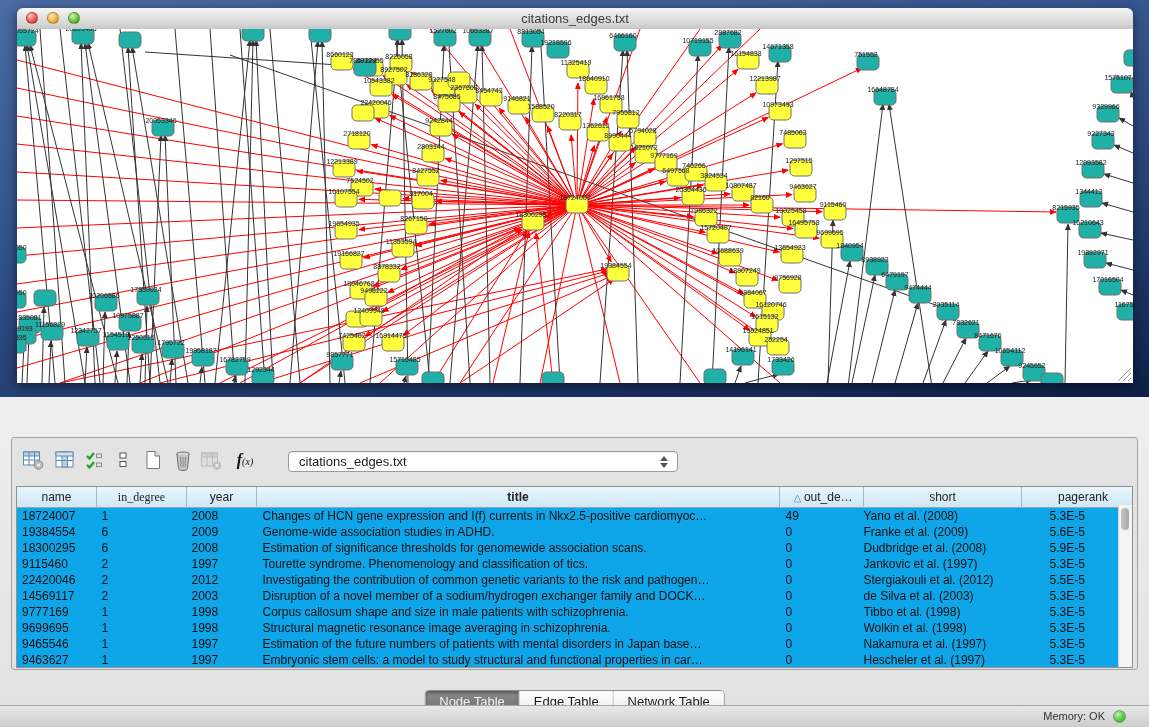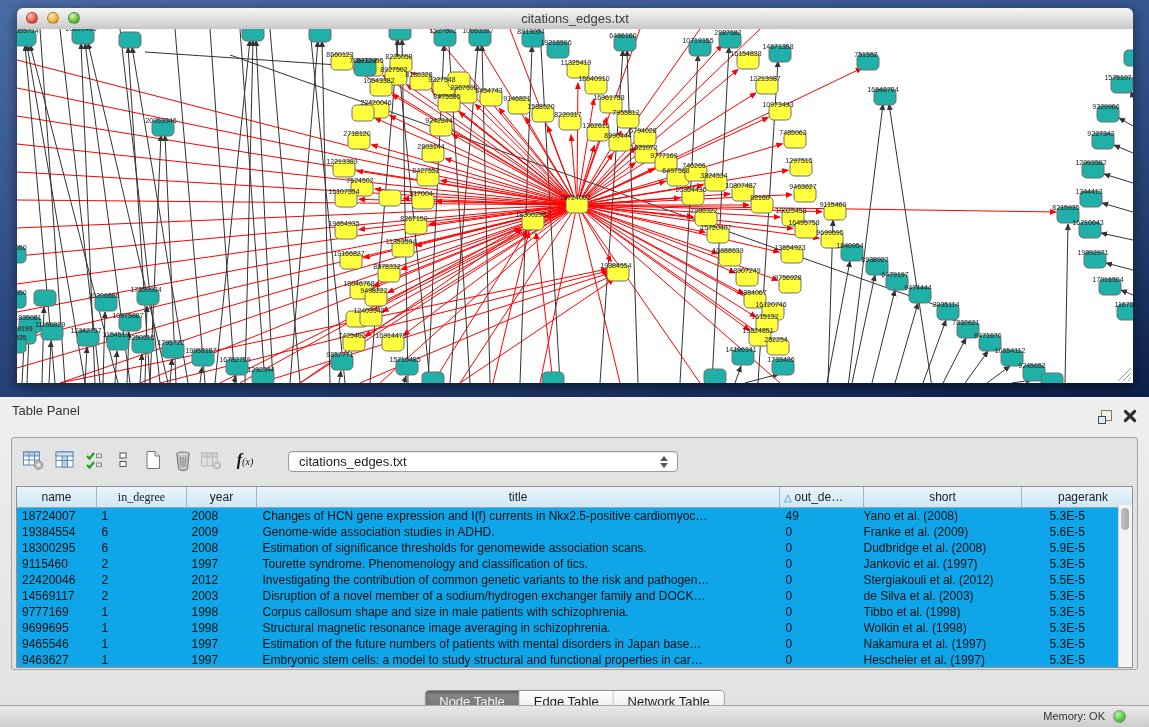--- a/index.html
+++ b/index.html
@@ -57,21 +57,21 @@
     border-right:1px solid #9fb9c9;border-bottom:1px solid #8fa9ba;
     font-size:12px;font-weight:normal;color:#222;text-align:center;overflow:hidden;white-space:nowrap;}
   .tbl td{height:16px;font-size:12px;color:#111;white-space:nowrap;overflow:hidden;padding:0;}
   .tbl td.c0{padding-left:5px;}
   .tbl td.c1{padding-left:5px;}
   .tbl td.c2{padding-left:5px;}
   .tbl td.c3{padding-left:6px;margin-top:8px;}
   .tbl td.c4{padding-left:6px;}
   .tbl td.c5{text-align:left;}
   .tbl td.c6{padding-left:28px;}
-  .tbl th.c4{text-align:left;padding-left:4px;}
+  .tbl th.c4{text-align:center;padding-left:4px;}
   .sortmark{color:#3f7fbf;font-size:10px;}
   .vscroll{position:absolute;right:0;top:18px;bottom:0;width:13px;background:#f4f4f4;border-left:1px solid #d4d4d4;}
   .vscroll .thumb{position:absolute;left:2px;top:3px;width:8px;height:22px;border-radius:5px;
     background:linear-gradient(90deg,#c2c2c2,#a8a8a8);}
 
   .tabs{position:absolute;left:50%;transform:translateX(-50%);top:293px;height:22px;display:flex;
     border:1px solid #8e8e8e;border-radius:4px;overflow:hidden;background:#fafafa;
     box-shadow:0 1px 0 rgba(255,255,255,.6);text-align:center;}
   .seg{font-size:13px;color:#1c1c1c;line-height:22px;padding:0 14px;
     background:linear-gradient(#fdfdfd,#ececec);border-right:1px solid #b9b9b9;cursor:pointer;}
@@ -567,30 +567,20 @@
           <text x="340" y="357" text-anchor="middle" font-size="7" fill="#1a1a1a" font-family="&quot;Liberation Sans&quot;,sans-serif">9857771</text>
           <text x="405" y="362" text-anchor="middle" font-size="7" fill="#1a1a1a" font-family="&quot;Liberation Sans&quot;,sans-serif">15716485</text>
           <text x="741" y="352" text-anchor="middle" font-size="7" fill="#1a1a1a" font-family="&quot;Liberation Sans&quot;,sans-serif">14196141</text>
           <text x="781" y="362" text-anchor="middle" font-size="7" fill="#1a1a1a" font-family="&quot;Liberation Sans&quot;,sans-serif">1733426</text>
         </svg>
     </div>
   </div>
 </div>
 
 <div class="table-panel">
-  <div class="panel-header">
-    <span class="ptitle">Table Panel</span>
-    <span class="float-ic">
-        <i class="sq1"></i>
-        <i class="sq2"></i>
-      </span>
-    <svg class="close-ic" viewBox="0 0 12 12">
-        <path d="M2 2 L10 10 M10 2 L2 10"></path>
-      </svg>
-  </div>
 
   <div class="group">
     <div class="toolbar">
       <button class="tbtn" style="left:8px">
         <svg viewBox="0 0 22 22">
             <rect x="1.5" y="3" width="16" height="13" fill="#fff" stroke="#5f89b4"></rect>
             <rect x="1.5" y="3" width="16" height="4" fill="#b3d2ec" stroke="#5f89b4"></rect>
             <line x1="7" y1="3" x2="7" y2="16" stroke="#5f89b4"></line>
             <line x1="12.5" y1="3" x2="12.5" y2="16" stroke="#5f89b4"></line>
             <line x1="1.5" y1="11" x2="17.5" y2="11" stroke="#5f89b4"></line>
@@ -657,21 +647,21 @@
       </div>
     </div>
 
     <div class="tablewrap">
       <table class="tbl">
         <thead id="thead">
             <tr>
               <th class="c0" style="width: 77px;">name</th>
               <th class="c1" style="width: 87px; font-family: Liberation Serif, serif;">in_degree</th>
               <th class="c2" style="width: 67px;">year</th>
-              <th class="c3" style="width: 520px;">title</th>
+              <th class="c3" style="width: 520px; font-weight: bold;">title</th>
               <th class="c4" style="width: 78px;"><span class="sortmark">△ </span>out_de…</th>
               <th class="c5" style="width: 155px;">short</th>
               <th class="c6" style="width: 120px;">pagerank</th>
             </tr>
           </thead>
         <tbody id="tbody">
             <tr>
               <td class="c0">18724007</td>
               <td class="c1">1</td>
               <td class="c2">2008</td>

